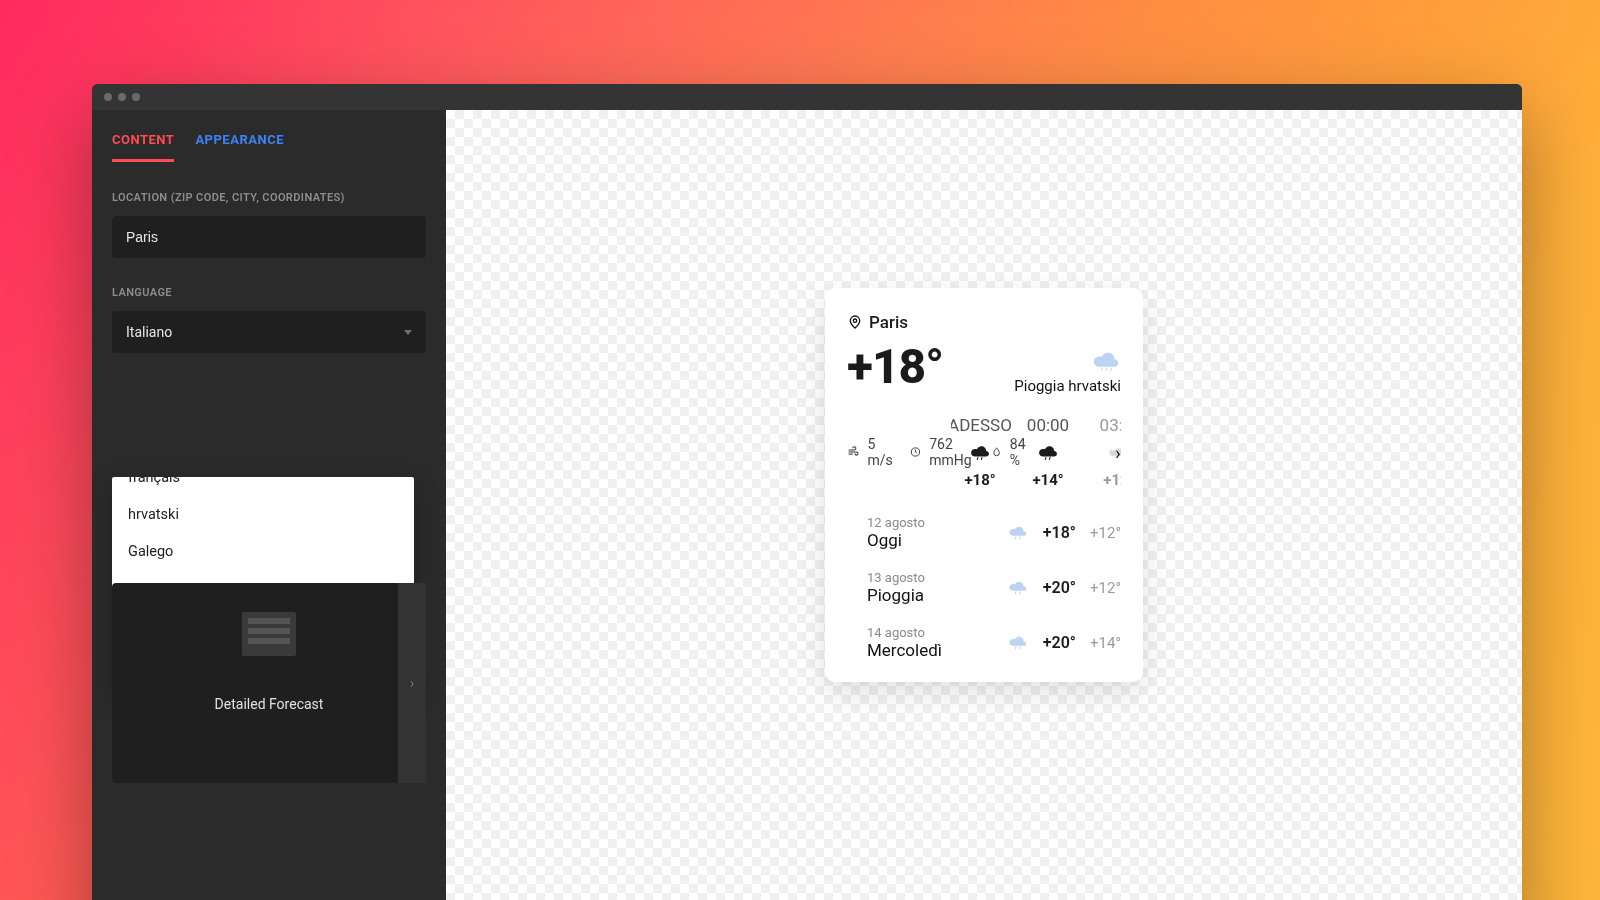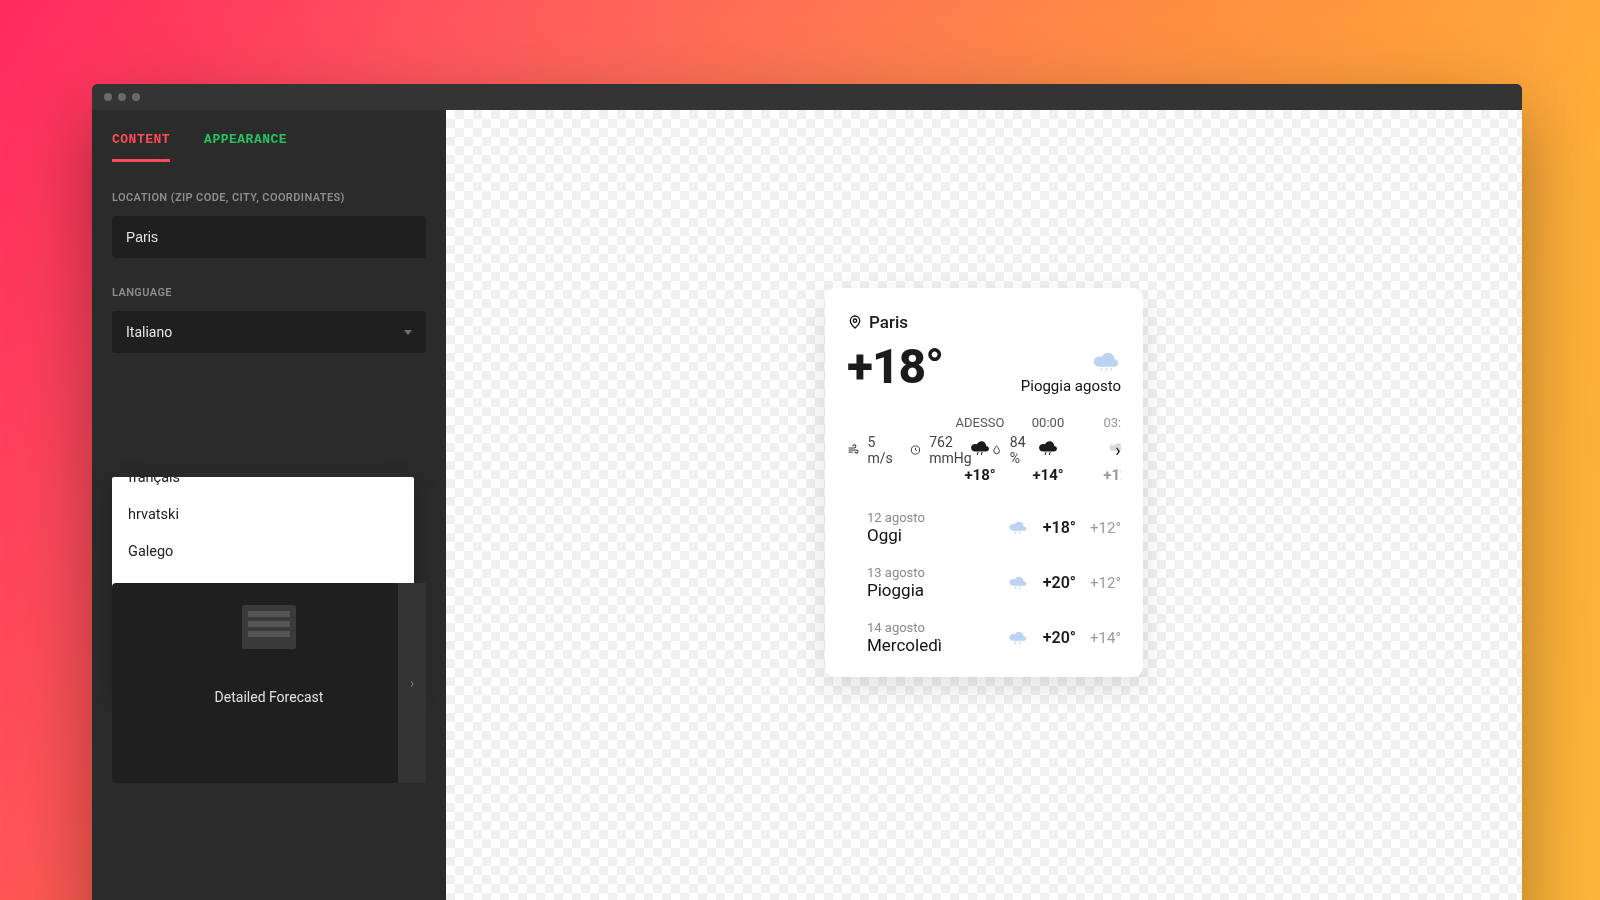--- a/index.html
+++ b/index.html
@@ -47,26 +47,26 @@
   }
 
   
   .sidebar {
     width: 354px;
     background: #2b2b2b;
     color: #e5e5e5;
     padding: 22px 20px 0 20px;
     position: relative;
   }
-  .tabs { display: flex; gap: 34px; border-bottom: 1px solid transparent; margin-bottom: 28px; font-family: Liberation Mono, monospace; }
+  .tabs { display: flex; gap: 21px; border-bottom: 1px solid transparent; margin-bottom: 28px; }
   .tab {
     font-size: 13px;
     font-weight: 700;
     letter-spacing: .5px;
-    color: #22c55e;
+    color: #3b82f6;
     padding-bottom: 12px;
     cursor: pointer;
   }
   .tab.active {
     color: #ff4b55;
     border-bottom: 3px solid #ff4b55;
   }
 
   .field-label {
     font-size: 11px;
@@ -127,21 +127,21 @@
   
   .layouts {
     margin-top: 230px;
     background: #1f1f1f;
     border-radius: 4px;
     height: 200px;
     display:flex;
     position: relative;
   }
   .layout-item {
-    flex:1; display:flex; flex-direction:column; align-items:center; justify-content:flex-start; padding-top: 22px; gap: 40px;
+    flex:1; display:flex; flex-direction:column; align-items:center; justify-content:flex-start; padding-top: 29px; gap: 40px;
   }
   .layout-thumb {
     width: 54px; height: 44px; background: #3a3a3a; border-radius: 2px; position: relative;
   }
   .layout-thumb::before {
     content:''; position:absolute; inset:6px; background:
       linear-gradient(#555,#555) 0 0/100% 6px no-repeat,
       linear-gradient(#555,#555) 0 10px/100% 6px no-repeat,
       linear-gradient(#555,#555) 0 20px/100% 6px no-repeat;
   }
@@ -182,21 +182,21 @@
   .w-loc { display:flex; align-items:center; gap:6px; font-size:17px; font-weight:500; }
   .w-temp { font-size: 48px; font-weight: 800; letter-spacing:-1px; margin-top: 6px; }
   .w-right { display:flex; flex-direction:column; align-items:flex-end; justify-content:flex-end; }
   .w-cond { font-size: 15px; color:#111; margin-top: 4px; }
 
   .w-mid { display:flex; margin-top: 20px; gap: 0; position:relative; }
   .w-meta { display:flex; flex-direction:row; gap:14px; font-size:14px; color:#444; width: 104px; }
   .w-meta div { display:flex; align-items:center; gap:8px; }
   .w-hours { flex:1; display:flex; gap: 10px; overflow:hidden; }
   .hour { display:flex; flex-direction:column; align-items:center; gap:10px; min-width:58px; }
-  .hour .h-label { font-size:13px; color:#555; text-transform: uppercase; }
+  .hour .h-label { font-size:17px; color:#555; text-transform: uppercase; }
   .hour .h-temp { font-size:15px; font-weight:700; }
   .hour.faded .h-label, .hour.faded .h-temp { color:#999; }
   .scroll-right {
     position:absolute; right:-10px; top:50%; transform:translateY(-50%);
     width:26px; height:26px; display:flex; align-items:center; justify-content:center;
     cursor:pointer; color:#111; font-size:18px;
   }
 
   .w-days { margin-top: 26px; display:flex; flex-direction:column; gap: 20px; }
   .day { display:flex; align-items:center; justify-content:space-between;margin-left:20px; }
@@ -275,21 +275,21 @@
           </div>
           <div class="w-right">
             <svg class="cloud-lg" viewBox="0 0 64 40">
               <path fill="#bcd3f2" d="M50 30H18c-7 0-12-5-12-11s5-11 12-11c2 0 3 .3 5 1 2-5 7-9 13-9 8 0 14 6 14 14 4 0 8 3 8 8s-4 8-8 8Z"></path>
               <g stroke="#bcd3f2" stroke-width="2" stroke-linecap="round">
                   <line x1="24" y1="33" x2="22" y2="38"></line>
                   <line x1="34" y1="33" x2="32" y2="38"></line>
                   <line x1="44" y1="33" x2="42" y2="38"></line>
                 </g>
             </svg>
-            <div class="w-cond">Pioggia agosto</div>
+            <div class="w-cond">Pioggia hrvatski</div>
           </div>
         </div>
 
         <div class="w-mid">
           <div class="w-meta">
             <div>
               <svg class="ico" viewBox="0 0 24 24" fill="none" stroke="#333" stroke-width="2">
                   <path d="M3 8h11a3 3 0 1 0-3-3"></path>
                   <path d="M3 12h15a3 3 0 1 1-3 3"></path>
                   <path d="M3 16h8"></path>

